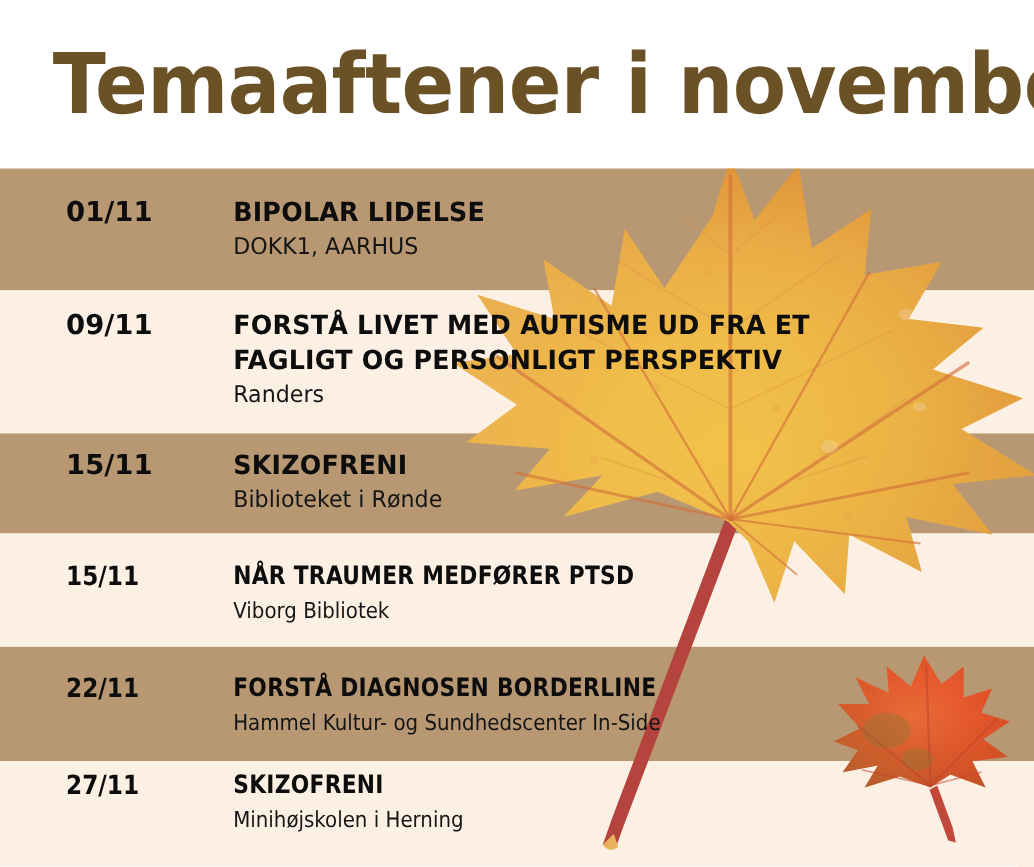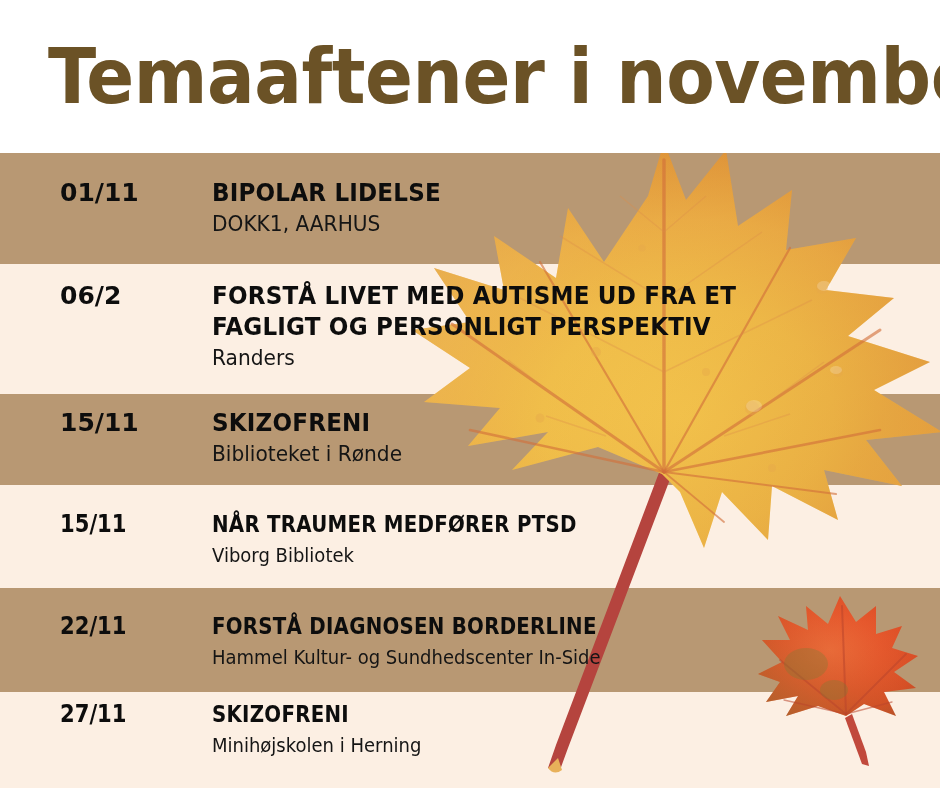--- a/index.html
+++ b/index.html
@@ -219,21 +219,21 @@
 
     <div class="row" style="top:178px;">
       <div class="date">01/11</div>
       <div class="content">
         <div class="rtitle">BIPOLAR LIDELSE</div>
         <div class="rplace">DOKK1, AARHUS</div>
       </div>
     </div>
 
     <div class="row" style="top:281px;">
-      <div class="date">06/2</div>
+      <div class="date">09/11</div>
       <div class="content">
         <div class="rtitle">FORSTÅ LIVET MED AUTISME UD FRA ET
 FAGLIGT OG PERSONLIGT PERSPEKTIV</div>
         <div class="rplace">Randers</div>
       </div>
     </div>
 
     <div class="row" style="top:408px;">
       <div class="date">15/11</div>
       <div class="content">

